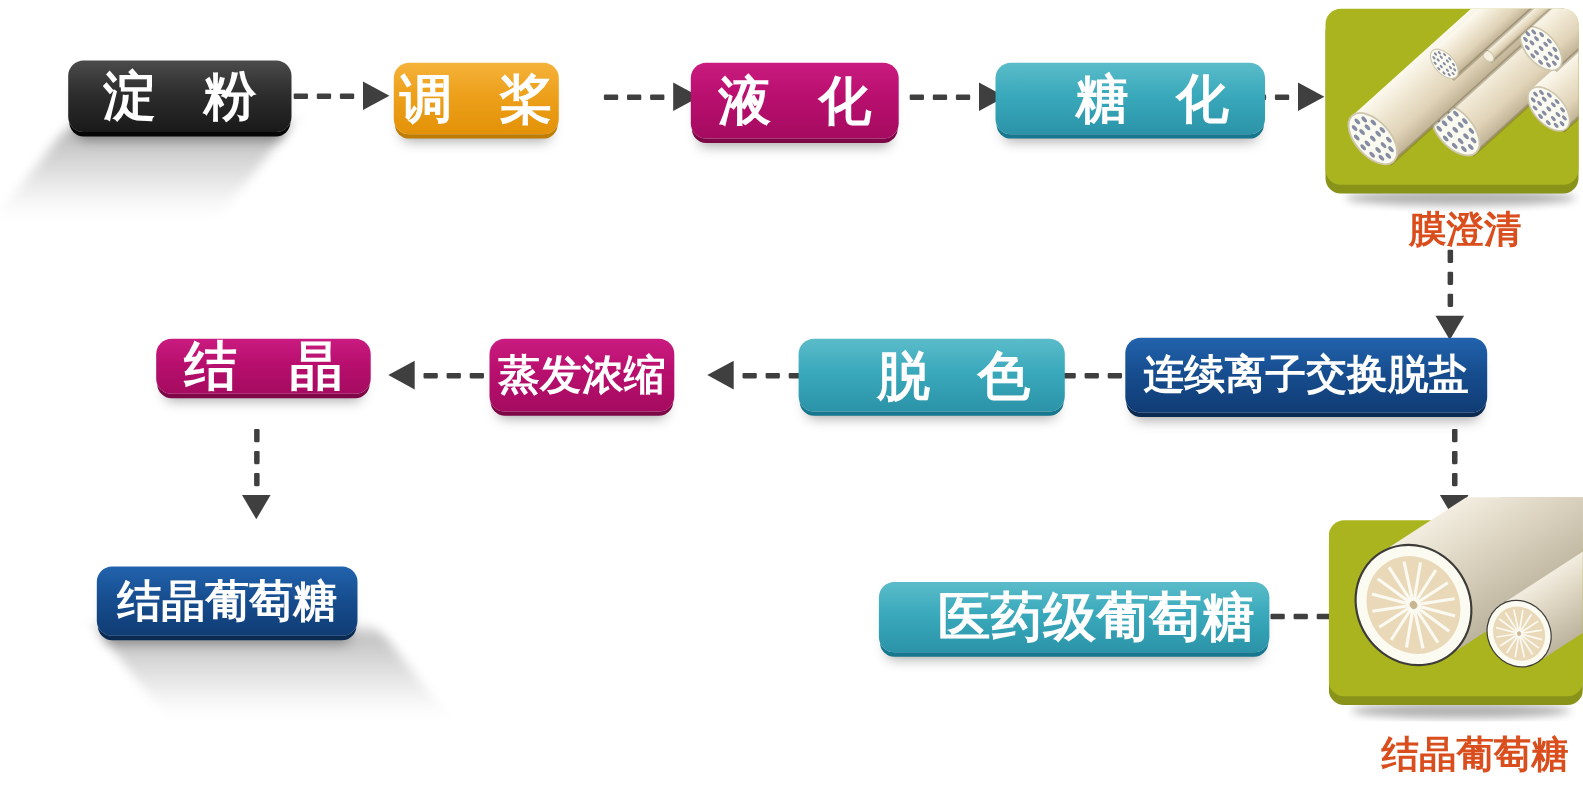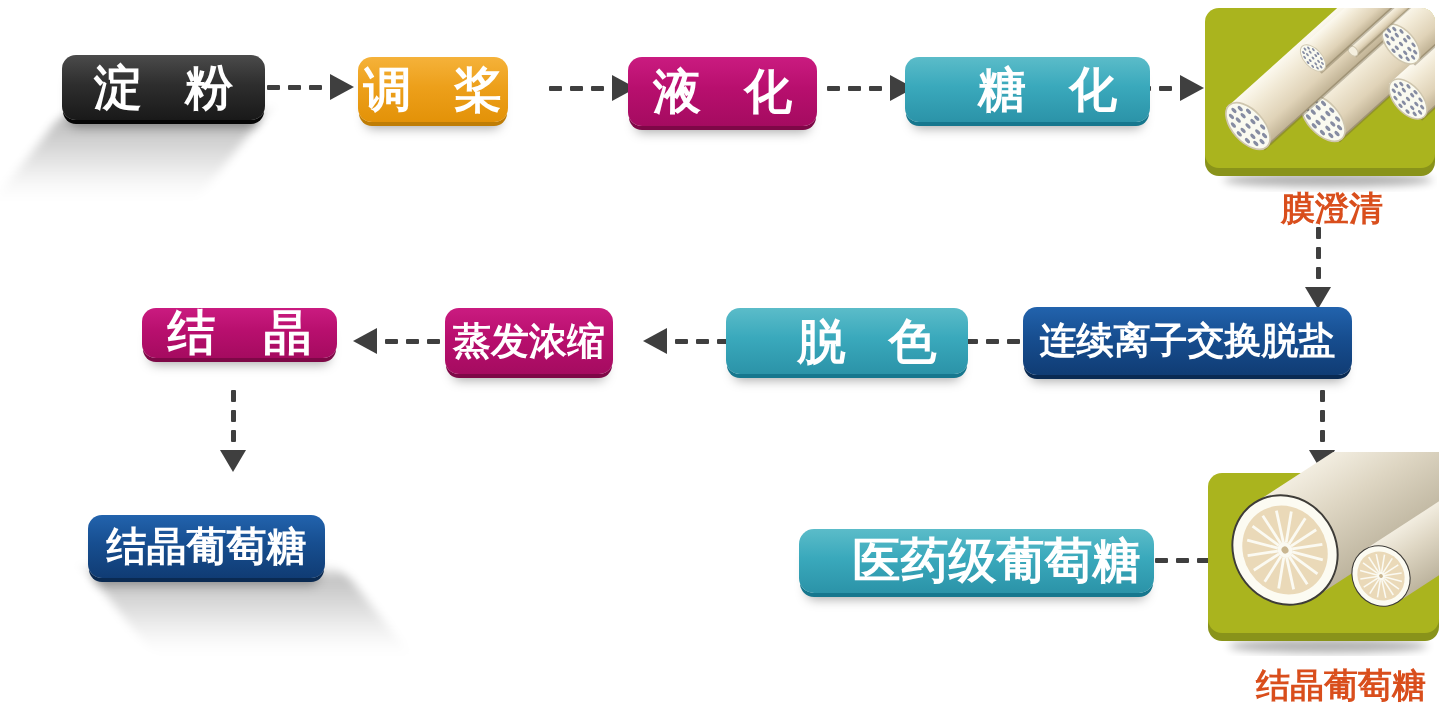--- a/index.html
+++ b/index.html
@@ -60,21 +60,21 @@
   </div>
 <div class="node style-magenta" style="left:445px;top:308px;width:168px;height:66px;font-size:38px;">
     <span>蒸发浓缩</span>
   </div>
 <div class="node style-magenta" style="left:142px;top:308px;width:195px;height:50px;">
     <span class="sp2w">结晶</span>
   </div>
 <div class="node style-blue" style="left:88px;top:515px;width:237px;height:63px;font-size:40px;">
     <span>结晶葡萄糖</span>
   </div>
-<div class="node style-teal" style="left:799px;top:529px;width:315px;height:64px;border-radius:15px;">
+<div class="node style-teal" style="left:799px;top:529px;width:315px;height:64px;">
     <span>医药级葡萄糖</span>
   </div>
 
 <div class="caption" style="left:1242px;top:186px;width:180px;">膜澄清</div>
 <div class="caption" style="left:1246px;top:663px;width:190px;">结晶葡萄糖</div>
 
 <div class="arrow right" style="left:267px;top:74px;">
     <i class="d"></i>
     <i class="d"></i>
     <i class="d"></i>

